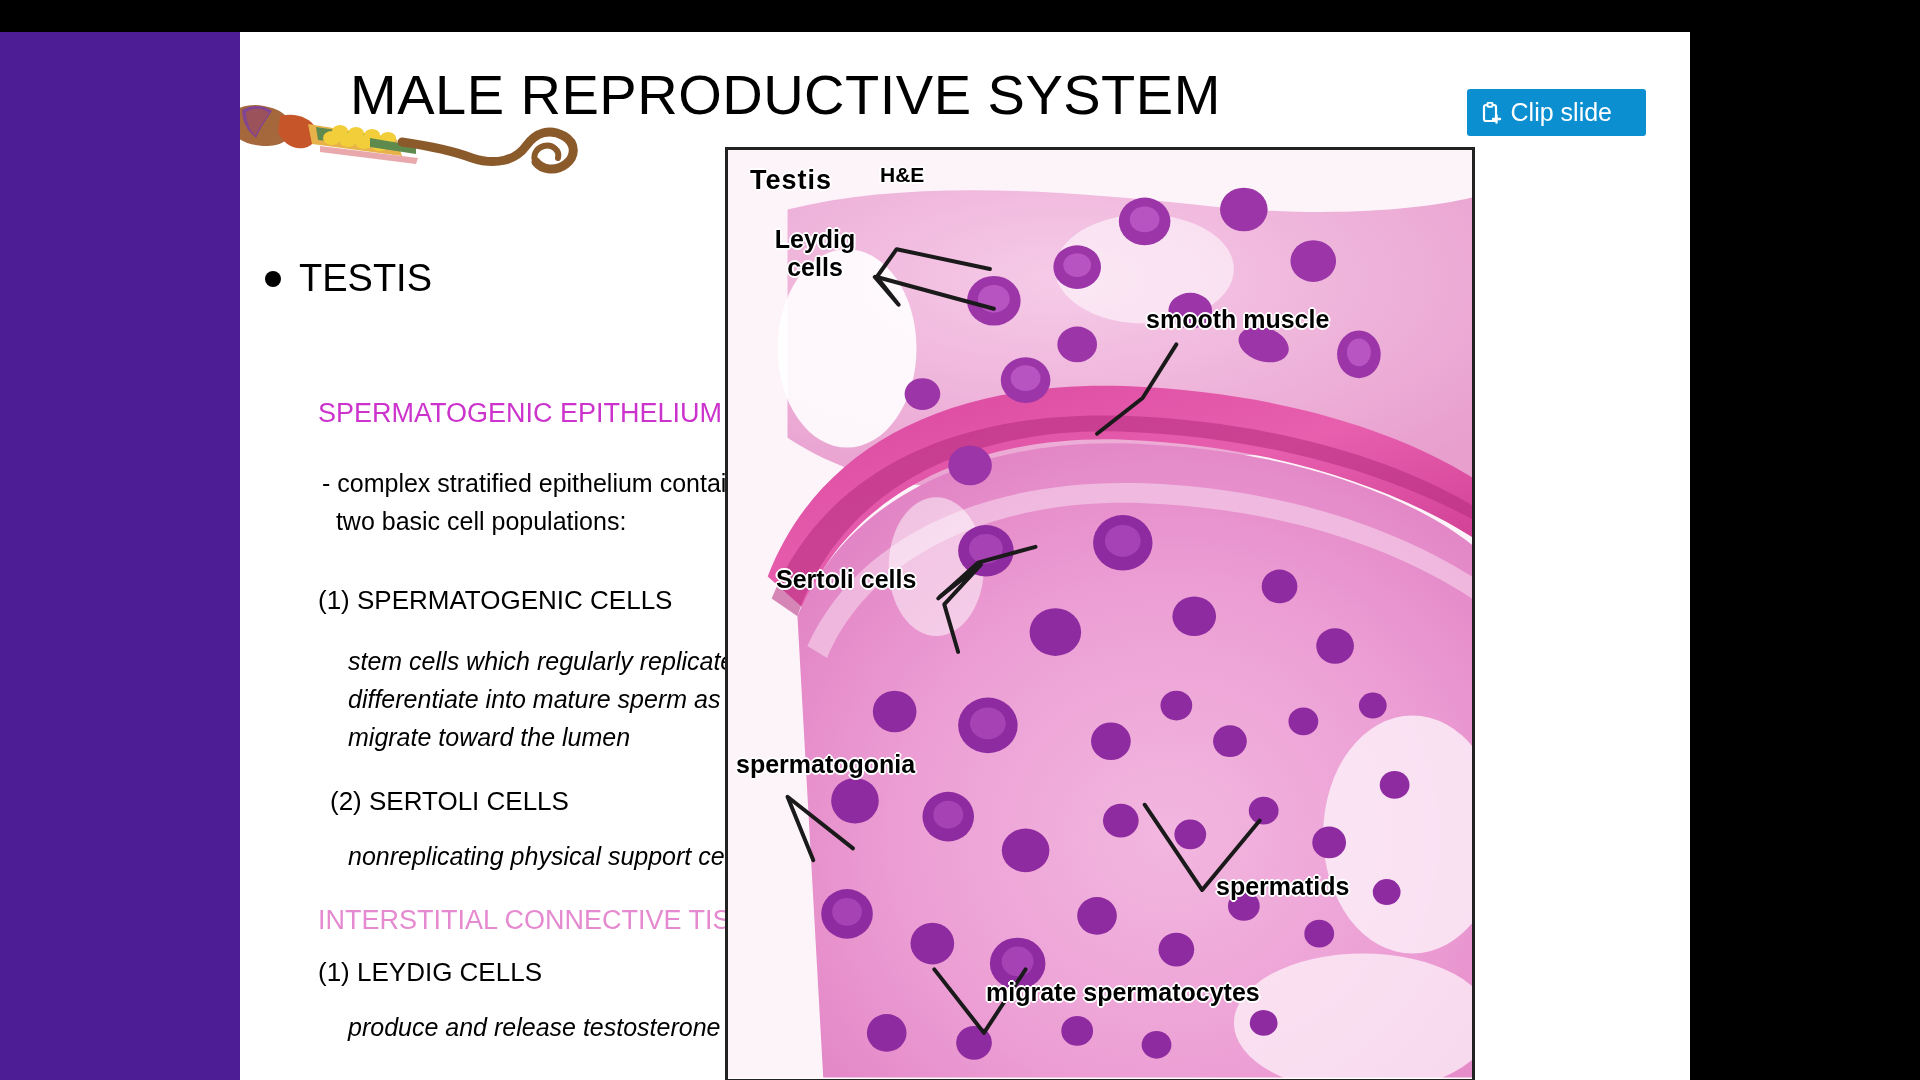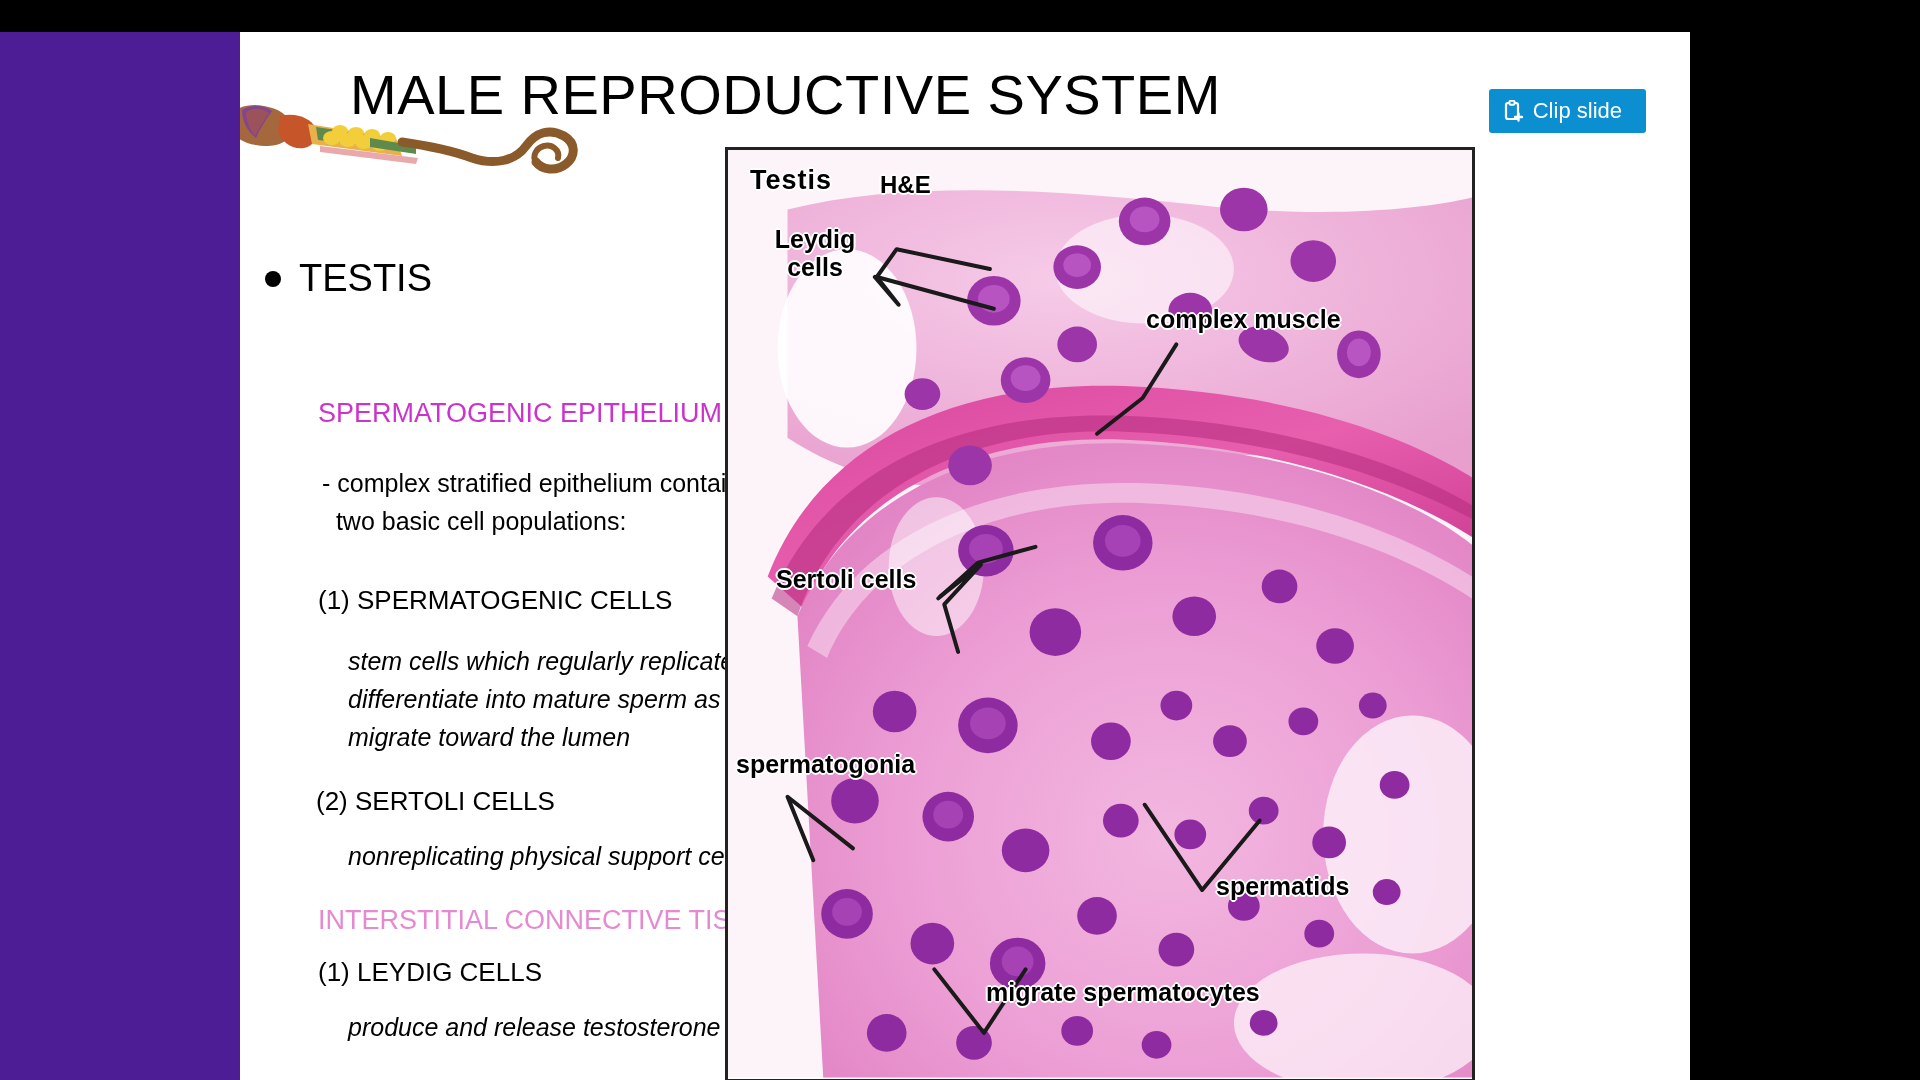--- a/index.html
+++ b/index.html
@@ -28,54 +28,54 @@
   .txt { position:absolute; color:#000; white-space:pre; }
   .bullet-row { position:absolute; left:25px; top:225px; display:flex; align-items:center; gap:18px; }
   .bullet-dot { width:16px; height:16px; border-radius:50%; background:#000; display:block; }
   .bullet-label { font-size:38px; }
 
   .l-tubules      { left:58px;  top:307px; font-size:27px; }
   .l-epithelium   { left:78px;  top:366px; font-size:27px; color:#cc33cc; }
   .l-desc1        { left:82px;  top:432px; font-size:25px; line-height:38px; }
   .l-item1        { left:78px;  top:553px; font-size:26px; }
   .l-desc2        { left:108px; top:610px; font-size:25px; font-style:italic; line-height:38px; }
-  .l-item2        { left:76px;  top:754px; font-size:26px; }
+  .l-item2        { left:90px;  top:754px; font-size:26px; }
   .l-desc3        { left:108px; top:810px; font-size:25px; font-style:italic; }
   .l-interstitial { left:78px;  top:873px; font-size:27px; color:#e58ad0; }
   .l-item3        { left:78px;  top:925px; font-size:26px; }
   .l-desc4        { left:108px; top:981px; font-size:25px; font-style:italic; }
 
   
   #micro {
     position:absolute; left:485px; top:115px; width:750px; height:935px;
     border:3px solid #222; background:#fff; overflow:hidden;
   }
   #tissue { position:absolute; inset:0; }
 
   .mlabel {
     position:absolute; font-weight:bold; color:#000;
     text-shadow: 1px 1px 0 #fff, -1px 1px 0 #fff, 1px -1px 0 #fff, -1px -1px 0 #fff,
                  0 2px 0 #fff, 2px 0 0 #fff, 0 -2px 0 #fff, -2px 0 0 #fff;
     white-space:pre; line-height:1.12;
   }
   .m-testis  { left:22px;  top:15px;  font-size:27px; letter-spacing:1px; }
-  .m-he      { left:152px; top:22px;  font-size:24px; letter-spacing:0px; }
+  .m-he      { left:152px; top:13px;  font-size:21px; letter-spacing:0px; }
   .m-leydig  { left:22px;  top:75px;  font-size:25px; text-align:center; width:130px;}
   .m-smooth  { left:418px; top:155px; font-size:25px; }
   .m-sertoli { left:48px;  top:415px; font-size:25px; }
   .m-spgonia { left:8px;   top:600px; font-size:25px; }
   .m-stids   { left:488px; top:722px; font-size:25px; }
   .m-pspermc { left:258px; top:828px; font-size:25px; }
 
   
   #clip-slide {
     position:absolute; right:14px; top:57px;
     background:#0b8fd1; color:#fff; border:none;
-    padding:9px 24px 9px 14px; border-radius:3px;
-    font-size:22px; display:flex; align-items:center; gap:9px;
+    padding:9px 34px 9px 14px; border-radius:3px;
+    font-size:25px; display:flex; align-items:center; gap:9px;
     cursor:pointer; font-family:"Liberation Sans", sans-serif;
   }
   #clip-slide svg { display:block; }
 </style>
 </head>
 <body>
 
 <div id="stage">
 
   <div id="slide">
@@ -246,21 +246,21 @@
           <path d="M208,826 L258,890 L300,826"></path>
 
           <path d="M420,660 L478,746 L536,676"></path>
         </g>
       </svg>
 
       <div class="mlabel m-testis">Testis</div>
       <div class="mlabel m-he">H&amp;E</div>
       <div class="mlabel m-leydig">Leydig
 cells</div>
-      <div class="mlabel m-smooth">complex muscle</div>
+      <div class="mlabel m-smooth">smooth muscle</div>
       <div class="mlabel m-sertoli">Sertoli cells</div>
       <div class="mlabel m-spgonia">spermatogonia</div>
       <div class="mlabel m-stids">spermatids</div>
       <div class="mlabel m-pspermc">migrate spermatocytes</div>
     </div>
 
   </div>
 
   <button id="clip-slide">
     <span>

